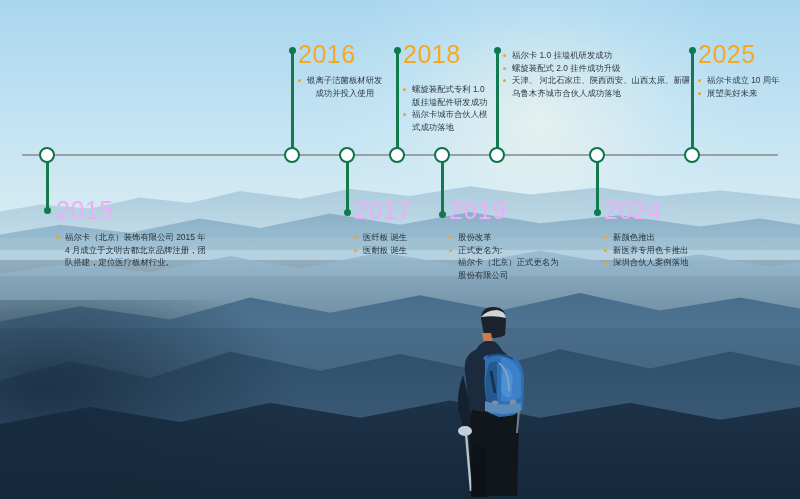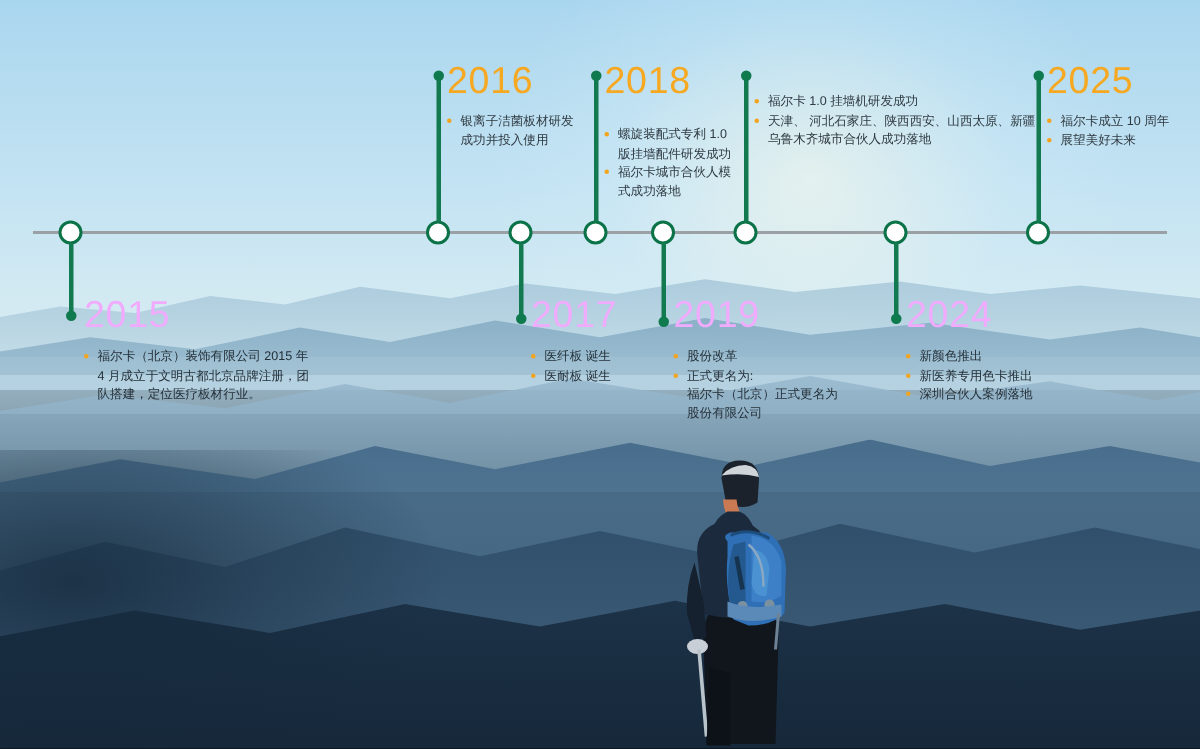--- a/index.html
+++ b/index.html
@@ -194,39 +194,40 @@
   </div>
 
   <div class="node" style="left:684px;top:0;width:16px;height:163px;">
     <div class="ring"></div>
     <div class="stem" style="top:50px;height:98px;"></div>
     <div class="dotend" style="top:47px;"></div>
   </div>
 
   <div class="block" style="left:298px;top:42px;">
     <div class="year">2016</div>
-    <ul class="bullets" style="margin-top:7px;">
+    <ul class="bullets" style="margin-top:7px;text-align:center;">
       <li>银离子洁菌板材研发</li>
       <li class="cont">成功并投入使用</li>
     </ul>
   </div>
 
   <div class="block" style="left:403px;top:42px;">
     <div class="year">2018</div>
     <ul class="bullets" style="margin-top:16px;">
       <li>螺旋装配式专利 1.0</li>
       <li class="cont">版挂墙配件研发成功</li>
       <li>福尔卡城市合伙人模</li>
       <li class="cont">式成功落地</li>
     </ul>
   </div>
 
   <div class="block" style="left:503px;top:42px;">
-    <ul class="bullets" style="margin-top:19px;">
+    <ul class="bullets" style="margin-top:7px;">
       <li>福尔卡 1.0 挂墙机研发成功</li>
+      <li>螺旋装配式 2.0 挂件成功升级</li>
       <li>天津、 河北石家庄、陕西西安、山西太原、新疆</li>
       <li class="cont">乌鲁木齐城市合伙人成功落地</li>
     </ul>
   </div>
 
   <div class="block" style="left:698px;top:42px;">
     <div class="year">2025</div>
     <ul class="bullets" style="margin-top:7px;">
       <li>福尔卡成立 10 周年</li>
       <li>展望美好未来</li>

